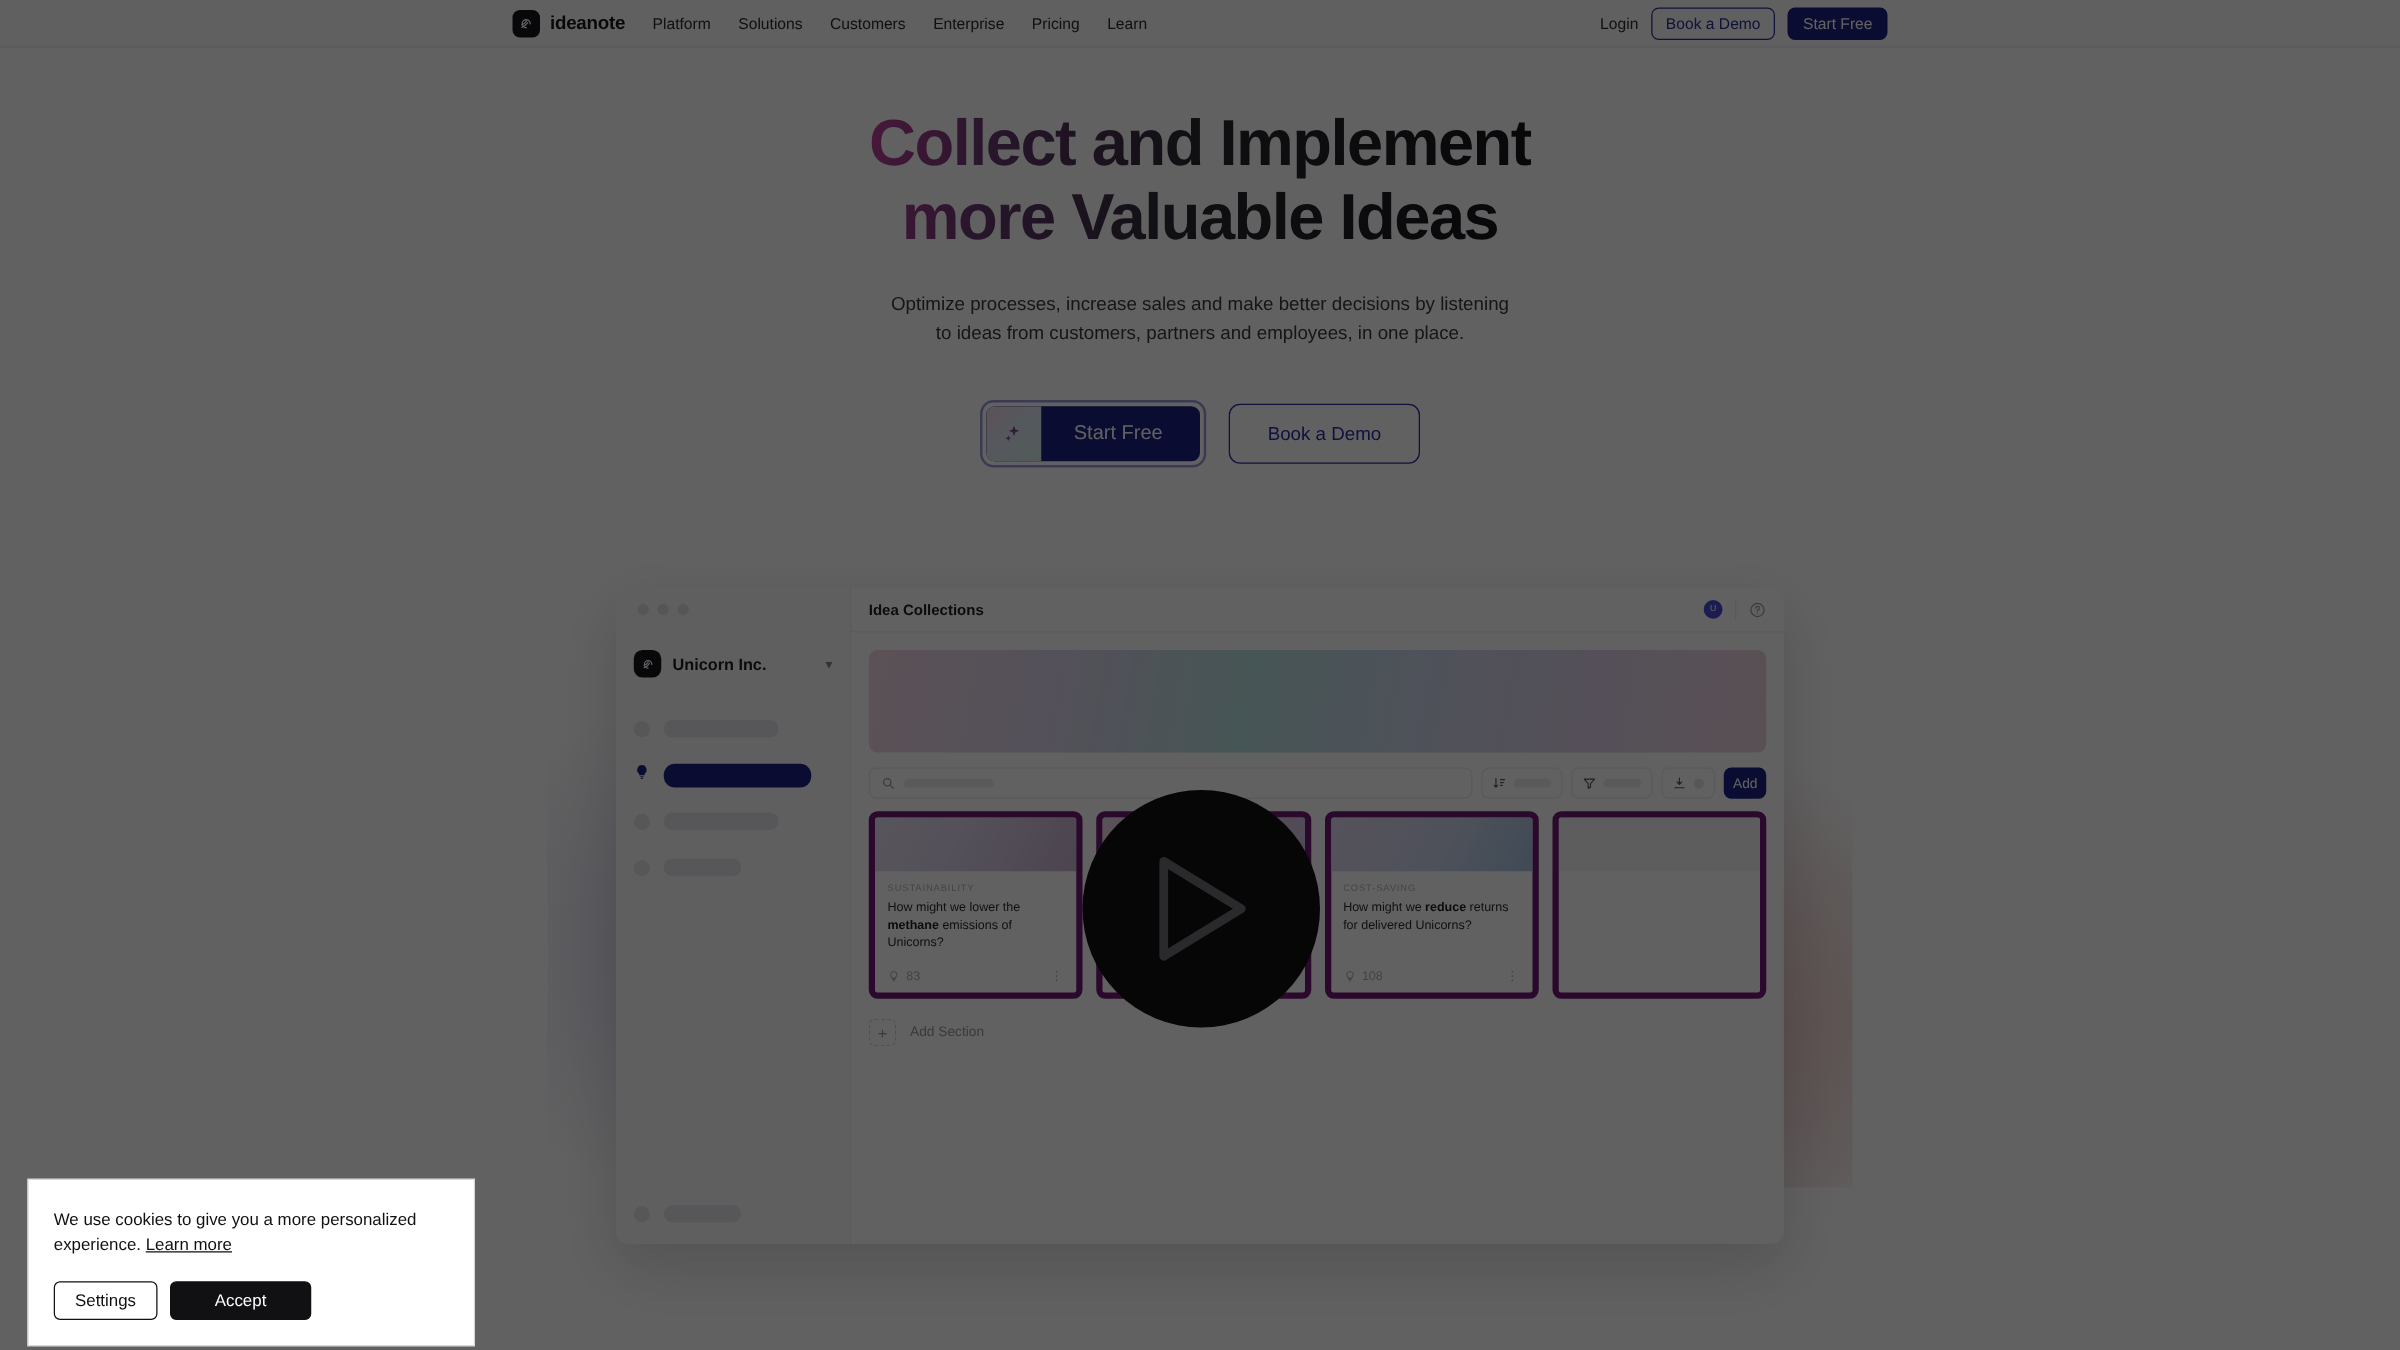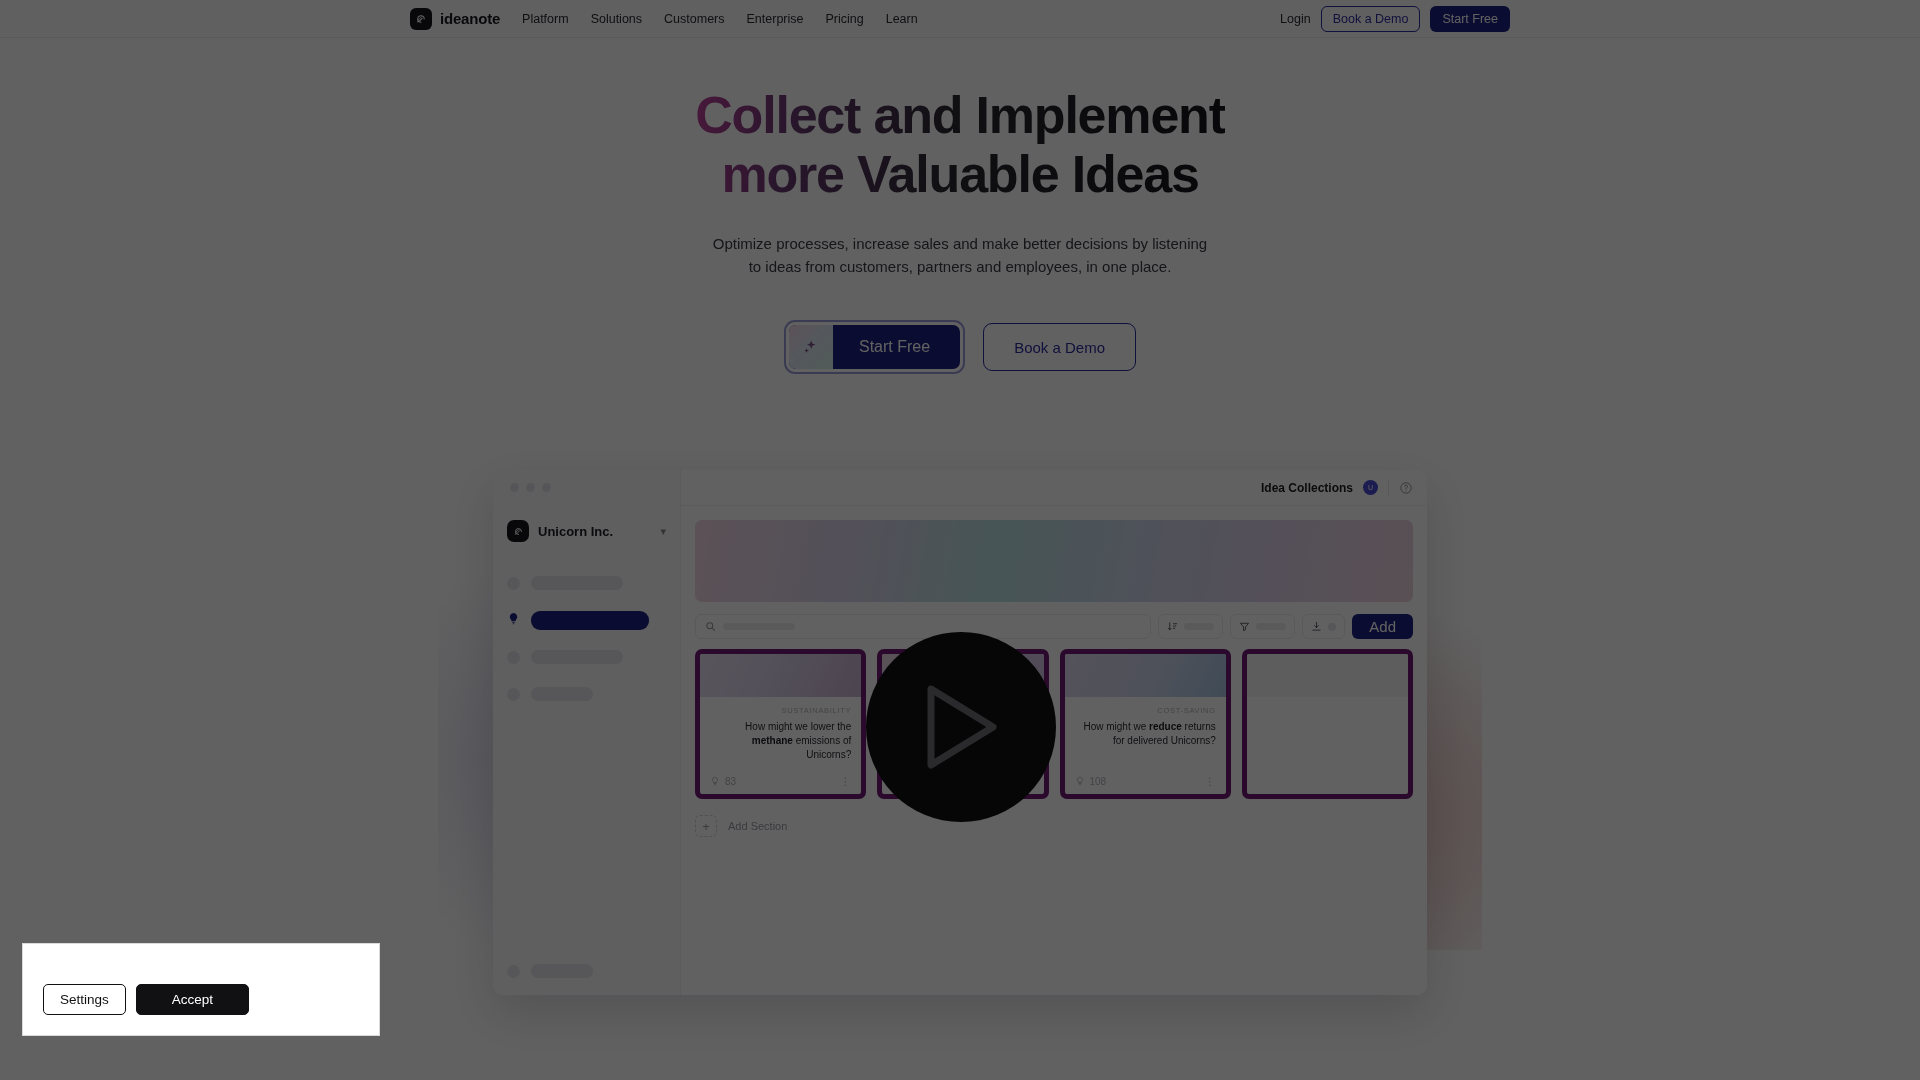--- a/index.html
+++ b/index.html
@@ -166,21 +166,21 @@
   .si-bar { height:14px; border-radius:7px; background:#e4e4ea; }
   .side-item.active .si-bar {
     background:#1f2180; height:19px; border-radius:9px; width:118px;
   }
   .side-bottom {
     position:absolute; bottom:17px; left:14px;
     display:flex; align-items:center; gap:11px;
   }
 
   
-  .mk-main { flex:1; display:flex; flex-direction:column; background:#ffffff; min-width:0;text-align:right; }
+  .mk-main { flex:1; display:flex; flex-direction:column; background:#ffffff; min-width:0; }
   .mk-topbar {
     height:36px; flex:0 0 auto;
     border-bottom:1px solid #eeeef2;
     display:flex; align-items:center;
     padding:0 14px; gap:10px;
   }
   .mk-title { font-size:12px; font-weight:600; color:#1d1d24; flex:1; }
   .avatar-sm {
     width:15px; height:15px; border-radius:50%;
     background:#4a4ad4; color:#fff; font-size:7px;
@@ -200,21 +200,21 @@
     flex:1; height:25px; border:1px solid #eaeaee; border-radius:6px;
     display:flex; align-items:center; gap:7px; padding:0 9px; min-width:0;
   }
   .sk-line { height:7px; border-radius:4px; background:#ececf0; }
   .mk-ctl {
     height:25px; border:1px solid #eaeaee; border-radius:6px;
     display:flex; align-items:center; gap:6px; padding:0 8px; flex:0 0 auto;
   }
   .mk-add {
     height:25px; background:#1f2180; color:#ffffff;
-    border-radius:6px; font-size:15px; padding:0 17px;
+    border-radius:6px; font-size:11px; padding:0 7px;
     display:flex; align-items:center; flex:0 0 auto; cursor:pointer;
   }
   .mk-sectionrow {
     display:flex; align-items:center; gap:9px;
     padding:7px 0 10px 0; border-top:1px solid #f0f0f3;
   }
   .sec-name { font-size:11.5px; font-weight:600; color:#1d1d24; }
   .sec-count { font-size:11px; color:#b4b4bc; }
   .sec-caret { margin-left:auto; color:#b4b4bc; font-size:10px; }
 
@@ -522,19 +522,23 @@
 
   <div id="play-btn">
     <svg width="84" height="92" viewBox="0 0 84 92" fill="none">
       <path d="M12 8 L74 46 L12 84 Z" stroke="#6f6f74" stroke-width="7" stroke-linejoin="round"></path>
     </svg>
   </div>
 
   <div id="dim-overlay"></div>
 
   <div id="cookie">
+    <div id="cookie-text">
+      <span>We use cookies to give you a more personalized experience.</span>
+      <span id="cookie-link">Learn more</span>
+    </div>
     <div id="cookie-btns">
       <button class="ck-settings">Settings</button>
       <button class="ck-accept">Accept</button>
     </div>
   </div>
 
 </div>
 
 </body></html>

